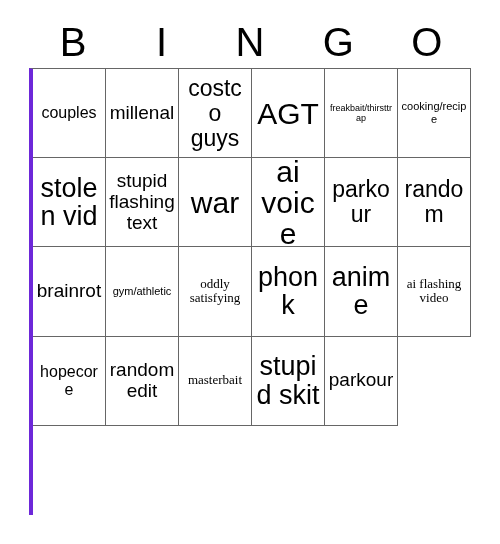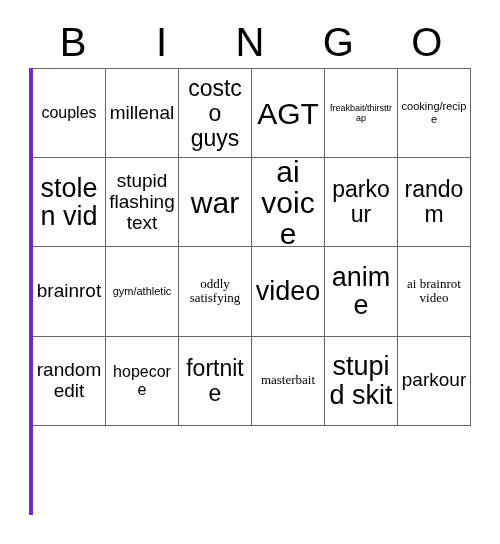--- a/index.html
+++ b/index.html
@@ -144,36 +144,33 @@
       <div class="bingo-cell fs-ml">
         <span class="cell-text">brainrot</span>
       </div>
       <div class="bingo-cell fs-xs">
         <span class="cell-text">gym/athletic</span>
       </div>
       <div class="bingo-cell fs-s">
         <span class="cell-text">oddly satisfying</span>
       </div>
       <div class="bingo-cell fs-xl">
-        <span class="cell-text">video</span>
+        <span class="cell-text">phonk</span>
       </div>
       <div class="bingo-cell fs-xl">
         <span class="cell-text">anime</span>
       </div>
       <div class="bingo-cell fs-s">
-        <span class="cell-text">ai brainrot video</span>
-      </div>
-      <div class="bingo-cell fs-ml">
-        <span class="cell-text">random edit</span>
+        <span class="cell-text">ai flashing video</span>
       </div>
       <div class="bingo-cell fs-m">
         <span class="cell-text">hopecore</span>
       </div>
-      <div class="bingo-cell fs-l">
-        <span class="cell-text">fortnite</span>
+      <div class="bingo-cell fs-ml">
+        <span class="cell-text">random edit</span>
       </div>
       <div class="bingo-cell fs-s">
         <span class="cell-text">masterbait</span>
       </div>
       <div class="bingo-cell fs-xl">
         <span class="cell-text">stupid skit</span>
       </div>
       <div class="bingo-cell fs-ml">
         <span class="cell-text">parkour</span>
       </div>

